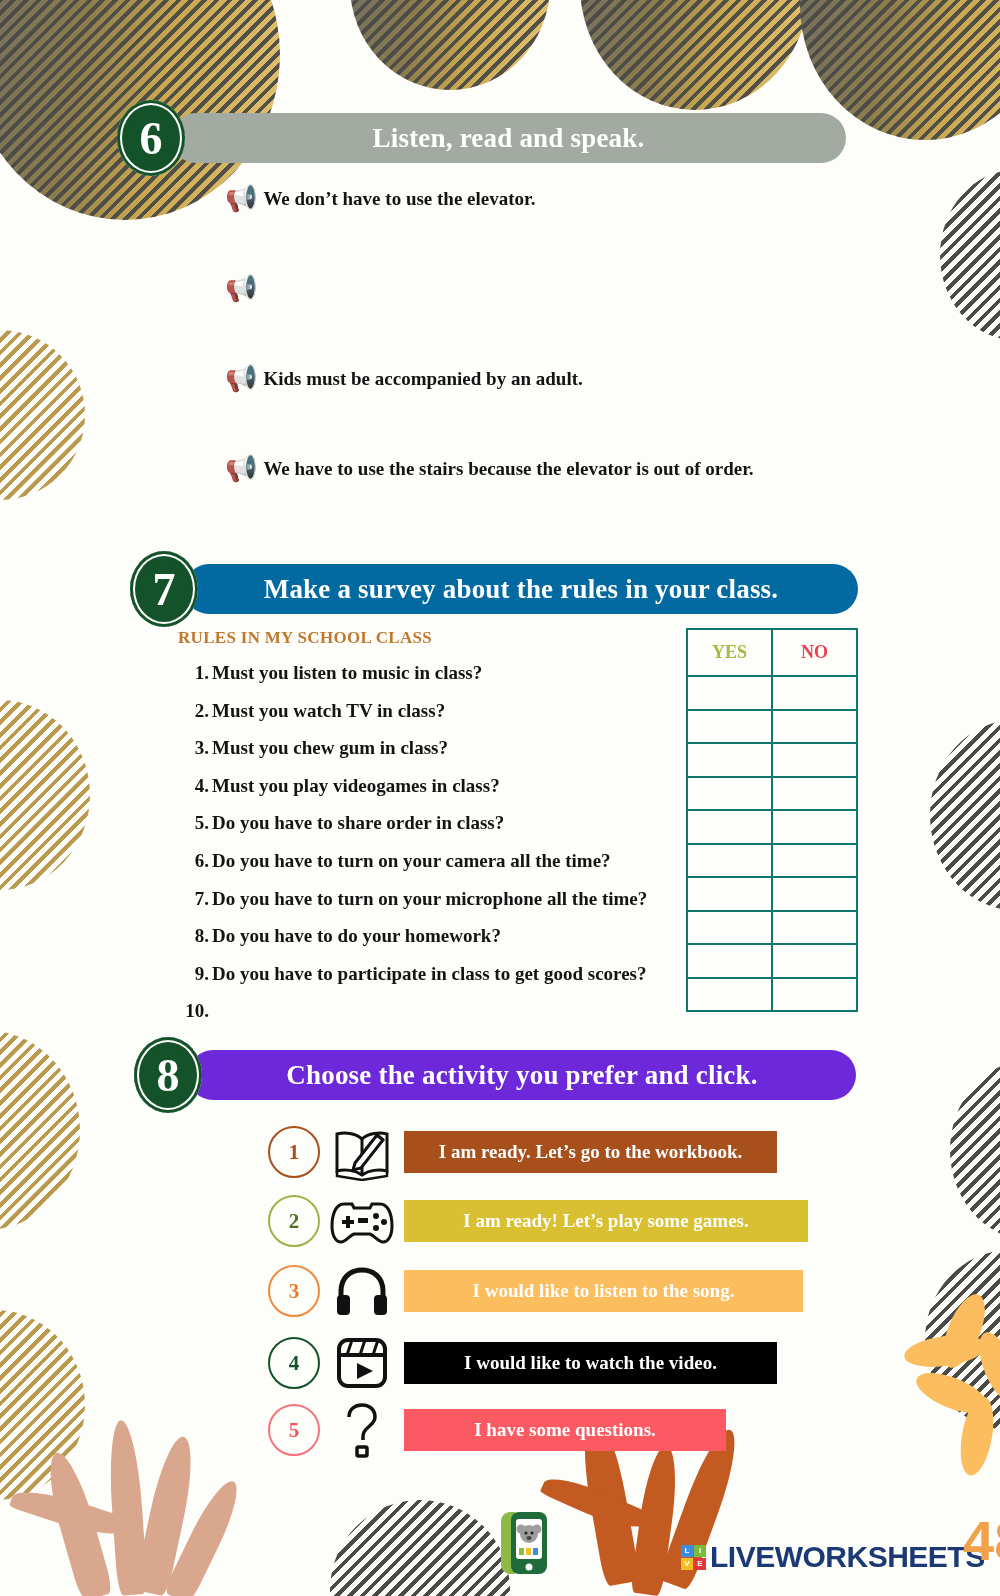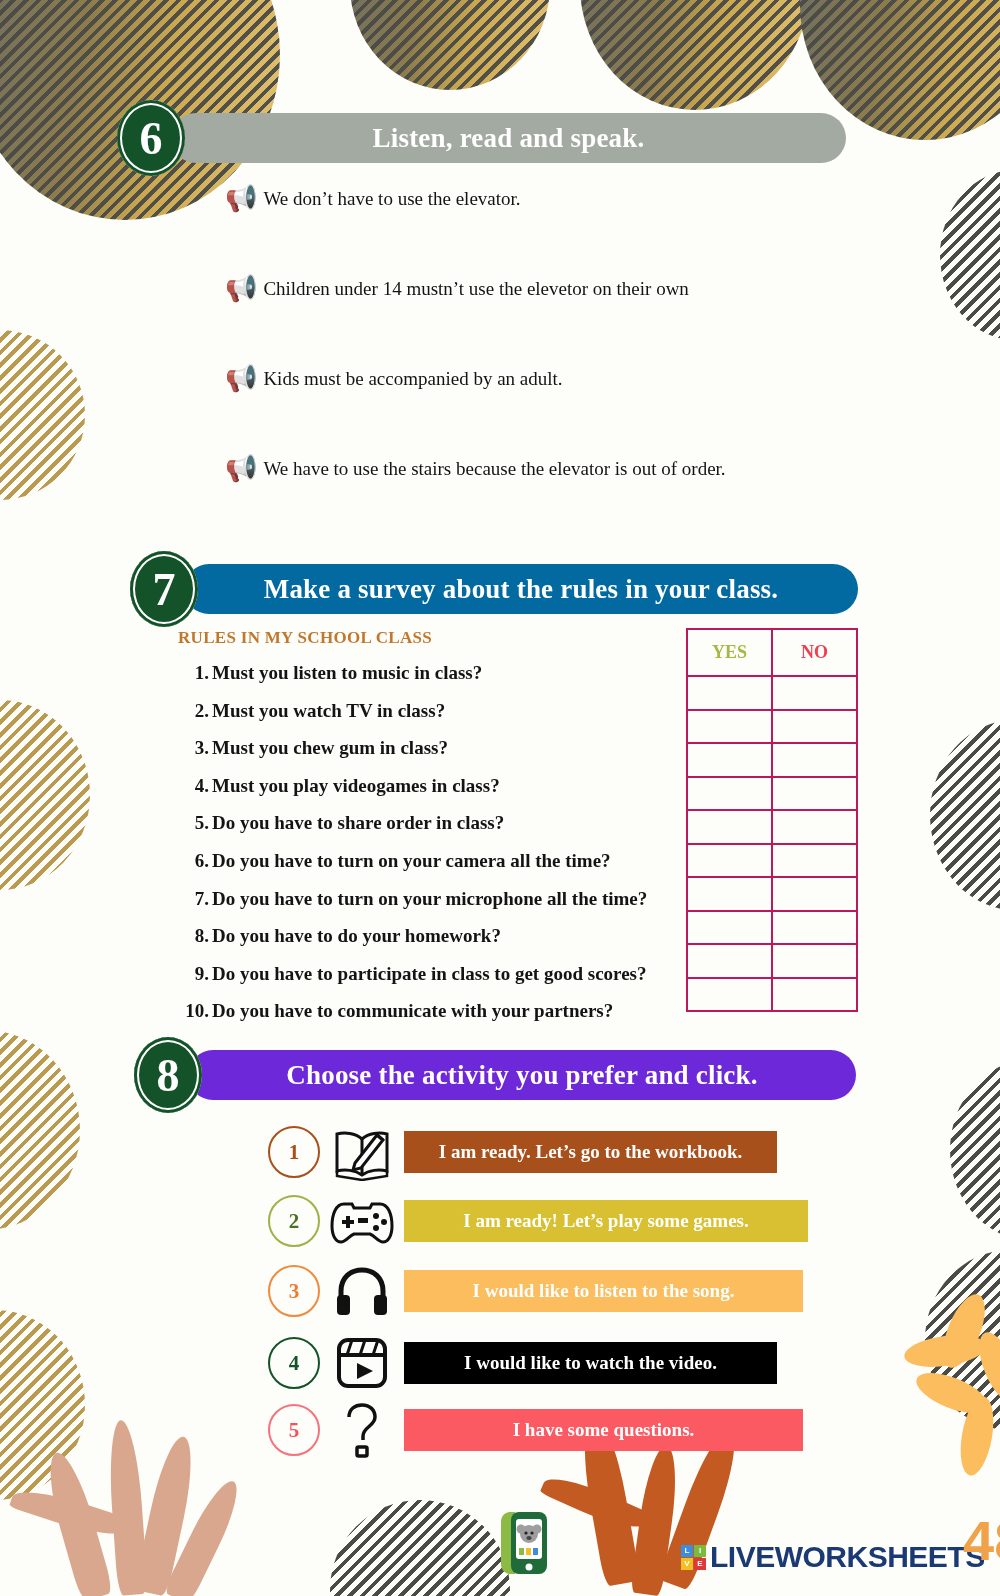--- a/index.html
+++ b/index.html
@@ -46,41 +46,41 @@
   .sec-banner {
     height: 50px; border-radius: 33px;
     display: flex; align-items: center; justify-content: center;
     color: #ffffff; font-size: 27px; font-weight: bold;
     letter-spacing: .2px; margin-left: -14px; position: relative; z-index: 2;
   }
 
   
   .listen-line { position: absolute; display: flex; align-items: center; gap: 6px; }
   .megaphone { font-size: 26px; line-height: 1; filter: saturate(.55); flex: none; }
-  .listen-txt { font-size: 19px; font-weight: normal; color: #141414; }
+  .listen-txt { font-size: 19px; font-weight: bold; color: #141414; }
 
   
   .survey-title {
     position: absolute; left: 178px; top: 628px;
     font-size: 17px; font-weight: bold; color: #c0782e; letter-spacing: .3px;
   }
   .qlist { position: absolute; left: 178px; top: 662px; width: 510px; }
   .qrow {
     display: flex; align-items: baseline; height: 37.6px;
     font-size: 19px; font-weight: bold; color: #141414;
   }
   .qnum { width: 34px; text-align: right; flex: none; padding-right: 3px; }
   .qtext { white-space: nowrap; }
 
   .survey-table {
     position: absolute; left: 686px; top: 628px;
     width: 172px; border-collapse: collapse;
   }
   .survey-table td, .survey-table th {
-    border: 2px solid #be185d; width: 86px; height: 33.5px; padding: 12px;
+    border: 2px solid #0f766e; width: 86px; height: 33.5px; padding: 12px;
   }
   .survey-table th { height: 36px; font-size: 18px; font-weight: bold; }
   .th-yes { color: #a5b944; }
   .th-no  { color: #ef4050; }
 
   
   .act-row { position: absolute; display: flex; align-items: center; }
   .act-circle {
     width: 52px; height: 52px; border-radius: 50%;
     border: 2px solid #999; background: transparent;
@@ -169,21 +169,20 @@
     <div class="sec-num">6</div>
     <div class="sec-banner" style="background:#a3aaa1; width:675px;">Listen, read and speak.</div>
   </div>
 
   <div class="listen-line" style="left:225px; top:186px;">
     <span class="megaphone">📢</span>
     <span class="listen-txt">We don’t have to use the elevator.</span>
   </div>
   <div class="listen-line" style="left:225px; top:276px;">
     <span class="megaphone">📢</span>
-    <span class="listen-txt">Children under 14 mustn’t use the elevetor on their own</span>
   </div>
   <div class="listen-line" style="left:225px; top:366px;">
     <span class="megaphone">📢</span>
     <span class="listen-txt">Kids must be accompanied by an adult.</span>
   </div>
   <div class="listen-line" style="left:225px; top:456px;">
     <span class="megaphone">📢</span>
     <span class="listen-txt">We have to use the stairs because the elevator is out of order.</span>
   </div>
 
@@ -226,21 +225,20 @@
     <div class="qrow">
       <span class="qnum">8.</span>
       <span class="qtext">Do you have to do your homework?</span>
     </div>
     <div class="qrow">
       <span class="qnum">9.</span>
       <span class="qtext">Do you have to participate in class to get good scores?</span>
     </div>
     <div class="qrow">
       <span class="qnum">10.</span>
-      <span class="qtext">Do you have to communicate with your partners?</span>
     </div>
   </div>
 
   <table class="survey-table">
     <tbody>
         <tr>
       <th class="th-yes">YES</th>
       <th class="th-no">NO</th>
     </tr>
     <tr>
@@ -347,21 +345,21 @@
   </div>
 
   <div class="act-row" style="left:268px; top:1402px;">
     <div class="act-circle" style="border-color:#f4737c; color:#f4535e;">5</div>
     <div class="act-icon">
       <svg width="40" height="56" viewBox="0 0 40 56" fill="none" stroke="#111" stroke-width="3.5">
         <path d="M7 15 C7 7 13 3 20 3 C28 3 33 8 33 15 C33 24 21 25 21 34 L21 38"></path>
         <rect x="15" y="45" width="10" height="9" rx="1.5"></rect>
       </svg>
     </div>
-    <div class="act-bar" style="background:#fb5a62; width:399px;">I have some questions.</div>
+    <div class="act-bar" style="background:#fb5a62; width:322px;">I have some questions.</div>
   </div>
 
   <div class="footer-logo">
     <svg width="54" height="70" viewBox="0 0 54 70">
       <path d="M4 14 C4 8 8 4 14 4 L18 4 L18 66 L14 66 C8 66 4 62 4 56 Z" fill="#8cba45"></path>
       <rect x="14" y="4" width="36" height="62" rx="8" fill="#1f6b3a"></rect>
       <rect x="19" y="11" width="26" height="40" rx="3" fill="#ffffff"></rect>
       <circle cx="32" cy="26" r="9" fill="#9e9e9e"></circle>
       <circle cx="24" cy="21" r="4.5" fill="#9e9e9e"></circle>
       <circle cx="40" cy="21" r="4.5" fill="#9e9e9e"></circle>

